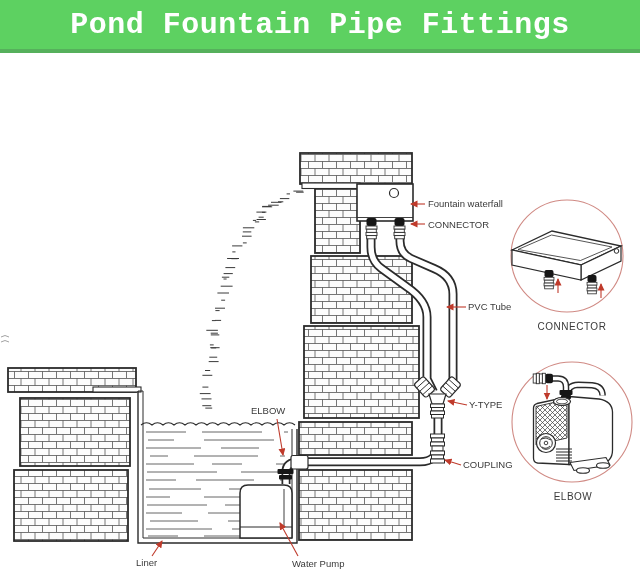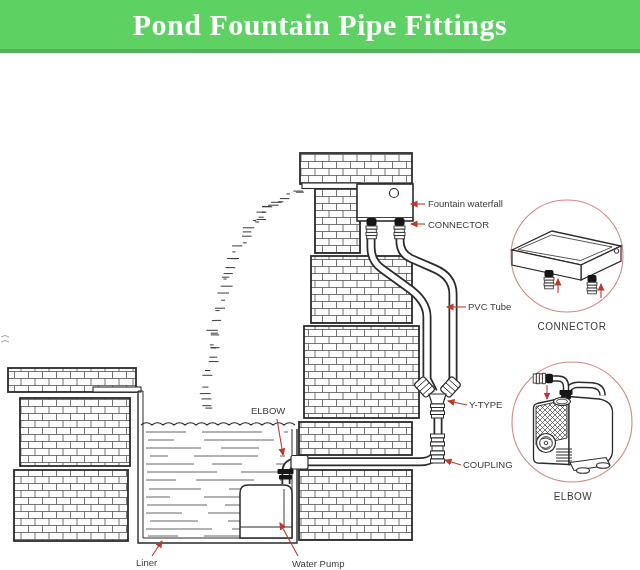--- a/index.html
+++ b/index.html
@@ -2,21 +2,21 @@
 <html><head>
 <meta charset="utf-8">
 <style>
   html,body{margin:0;padding:0;background:#fff;}
   #stage{position:relative;width:640px;height:570px;background:#fff;overflow:hidden;
          font-family:"Liberation Sans",sans-serif;}
   #banner{position:absolute;left:0;top:0;width:640px;height:49px;
           background:#5dd161;border-bottom:4px solid #56b05c;
           display:flex;align-items:center;justify-content:center;}
   #banner h1{margin:0;color:#fff;font-size:30px;font-weight:bold;letter-spacing:.5px;
-             font-family:Liberation Serif, serif;}
+             font-family:Liberation Mono, monospace;}
   #art{position:absolute;left:0;top:0;}
   svg text{font-family:"Liberation Sans",sans-serif;font-size:9.5px;fill:#3a3a3a;}
   svg text.caption{font-size:10px;letter-spacing:.5px;}
   .po{stroke:#2b2b2b;stroke-width:9;fill:none;stroke-linecap:butt;}
   .pi{stroke:#ffffff;stroke-width:5.5;fill:none;stroke-linecap:butt;}
   .po2{stroke:#2b2b2b;stroke-width:6.5;fill:none;}
   .pi2{stroke:#ffffff;stroke-width:3.6;fill:none;}
   .brick{fill:url(#brick);stroke:#2b2b2b;stroke-width:1.8;}
   .ln{stroke:#2b2b2b;fill:none;}
   .arrow{stroke:#bf3a2b;stroke-width:1.1;fill:none;marker-end:url(#ah);}

